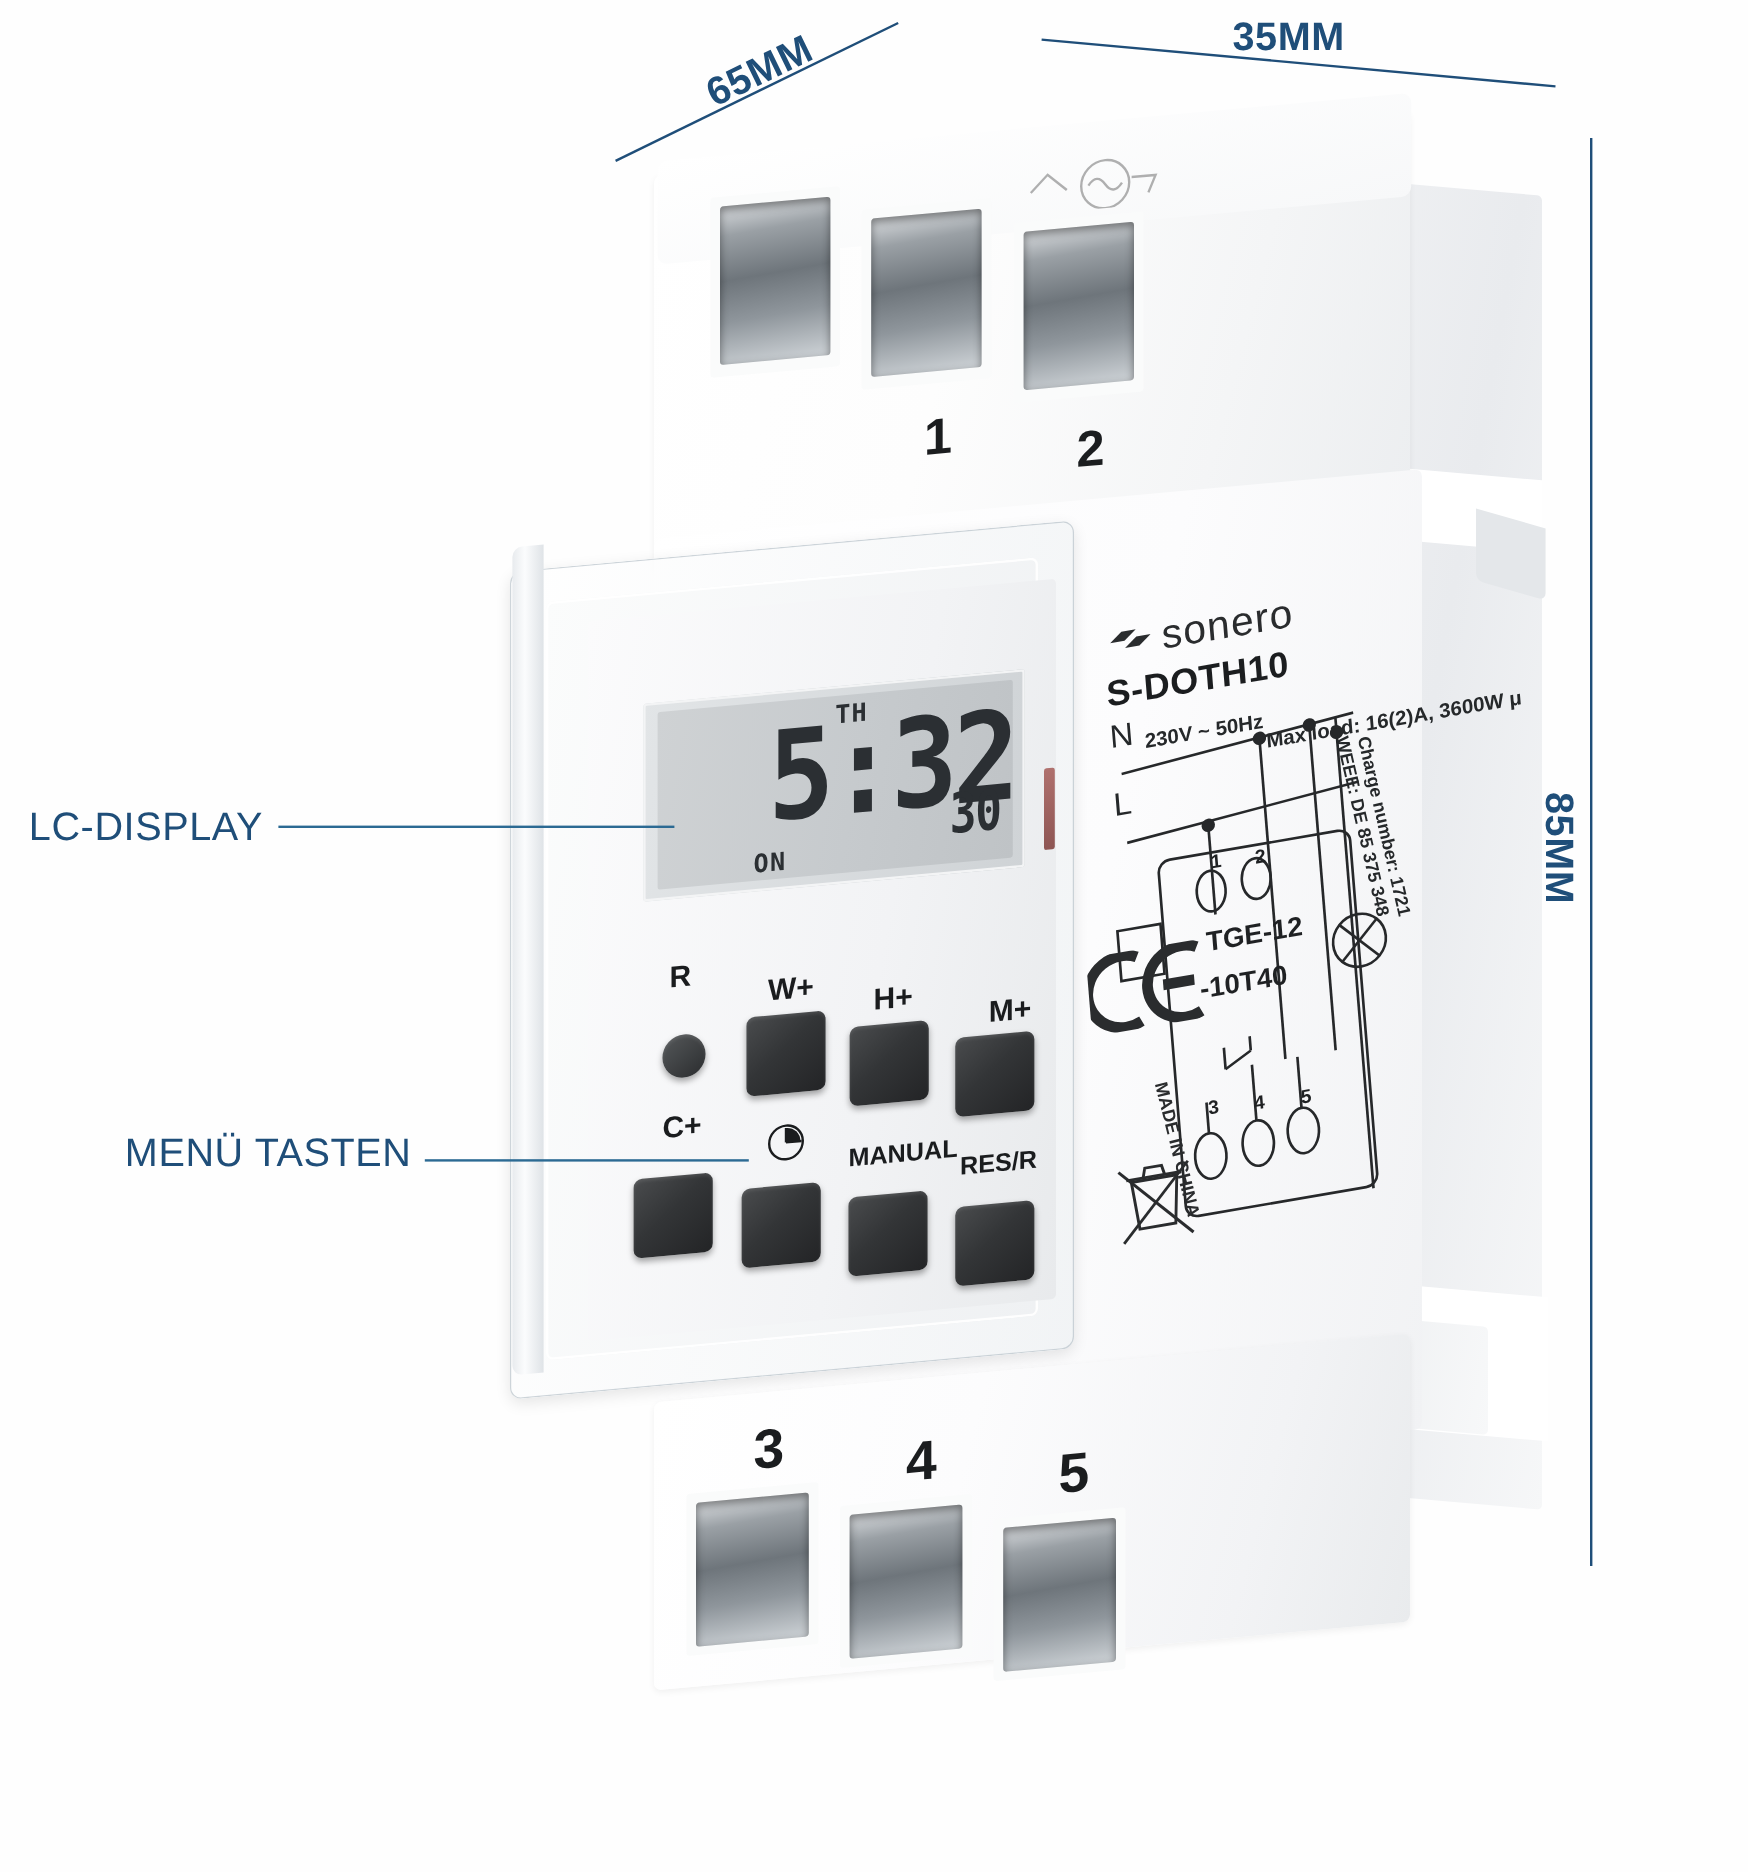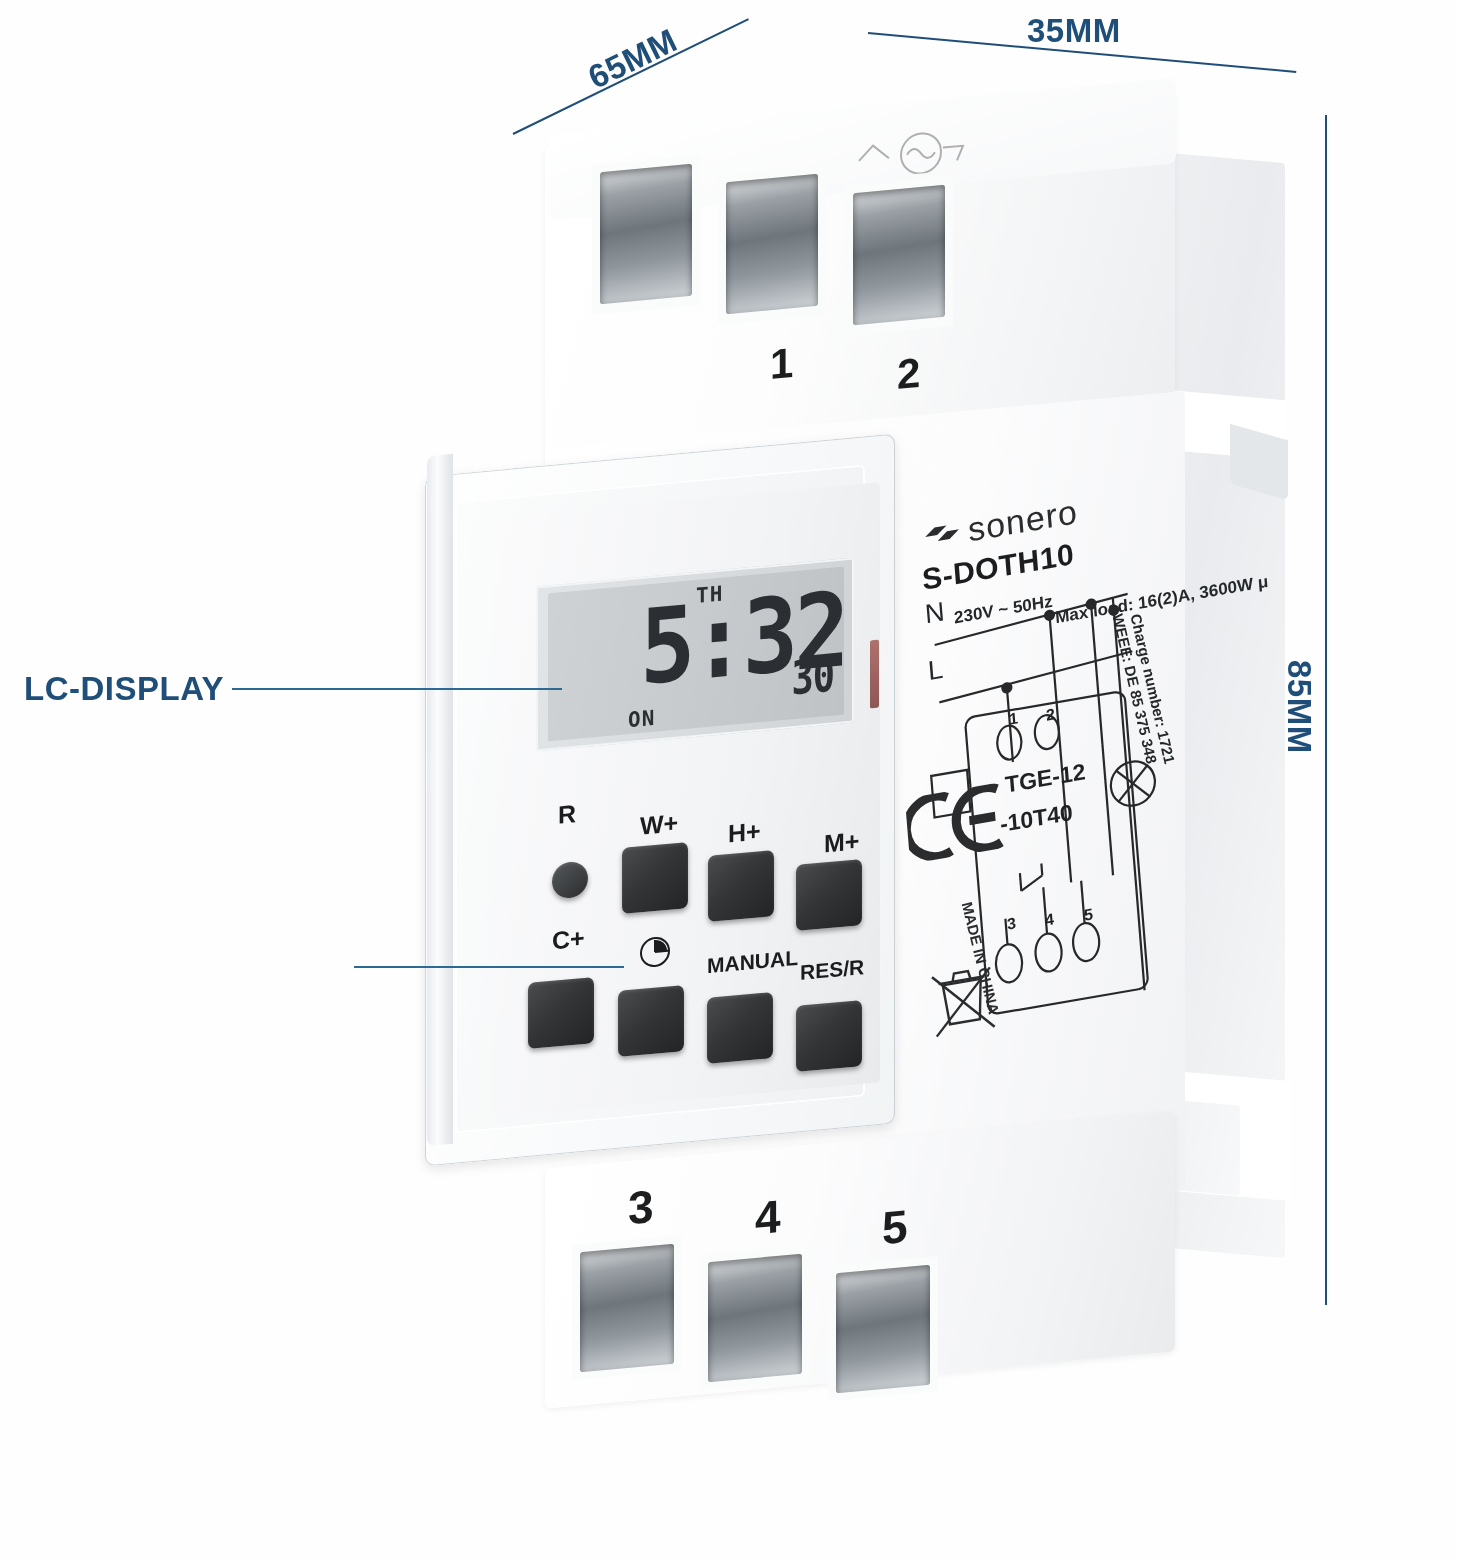--- a/index.html
+++ b/index.html
@@ -5,21 +5,21 @@
   html,body{margin:0;padding:0;background:#ffffff;}
   body{
     width:1457px;height:1560px;position:relative;overflow:hidden;
     font-family:"Liberation Sans", sans-serif;
     background:#fefefe;
   }
   .stage{position:absolute;inset:0;}
 
   
   .anno{
-    position:absolute;color:#1f4e79;font-weight:700;letter-spacing:.5px;
+    position:absolute;color:#1f4e79;font-weight:400;letter-spacing:.5px;
     font-size:33px;white-space:nowrap;
   }
   .anno.dim{color:#1f4e79;font-size:33px;font-weight:700;}
   .leader{position:absolute;background:#2c6a93;height:2px;}
 
   
   .top-block{
     position:absolute;left:545px;top:118px;width:630px;height:330px;
     background:linear-gradient(105deg,#ffffff 0%,#fdfdfd 40%,#f4f5f6 75%,#eceef0 100%);
     border-radius:6px 10px 6px 6px;
@@ -384,15 +384,16 @@
   <div class="socket-lip" style="left:572px;top:1240px;width:110px;height:135px;transform:skewY(-5.2deg);"></div>
   <div class="socket" style="left:580px;top:1248px;width:94px;height:120px;transform:skewY(-5.2deg);"></div>
   <div class="socket-lip" style="left:700px;top:1250px;width:110px;height:135px;transform:skewY(-5.2deg);"></div>
   <div class="socket" style="left:708px;top:1258px;width:94px;height:120px;transform:skewY(-5.2deg);"></div>
   <div class="socket-lip" style="left:828px;top:1261px;width:110px;height:135px;transform:skewY(-5.2deg);"></div>
   <div class="socket" style="left:836px;top:1269px;width:94px;height:120px;transform:skewY(-5.2deg);"></div>
 
   <div class="anno" style="left:24px;top:670px;">LC-DISPLAY</div>
   <div class="leader" style="left:232px;top:688px;width:330px;"></div>
 
+  <div class="anno" style="left:104px;top:942px;">MENÜ TASTEN</div>
   <div class="leader" style="left:354px;top:966px;width:270px;"></div>
 
 </div>
 
 </body></html>

